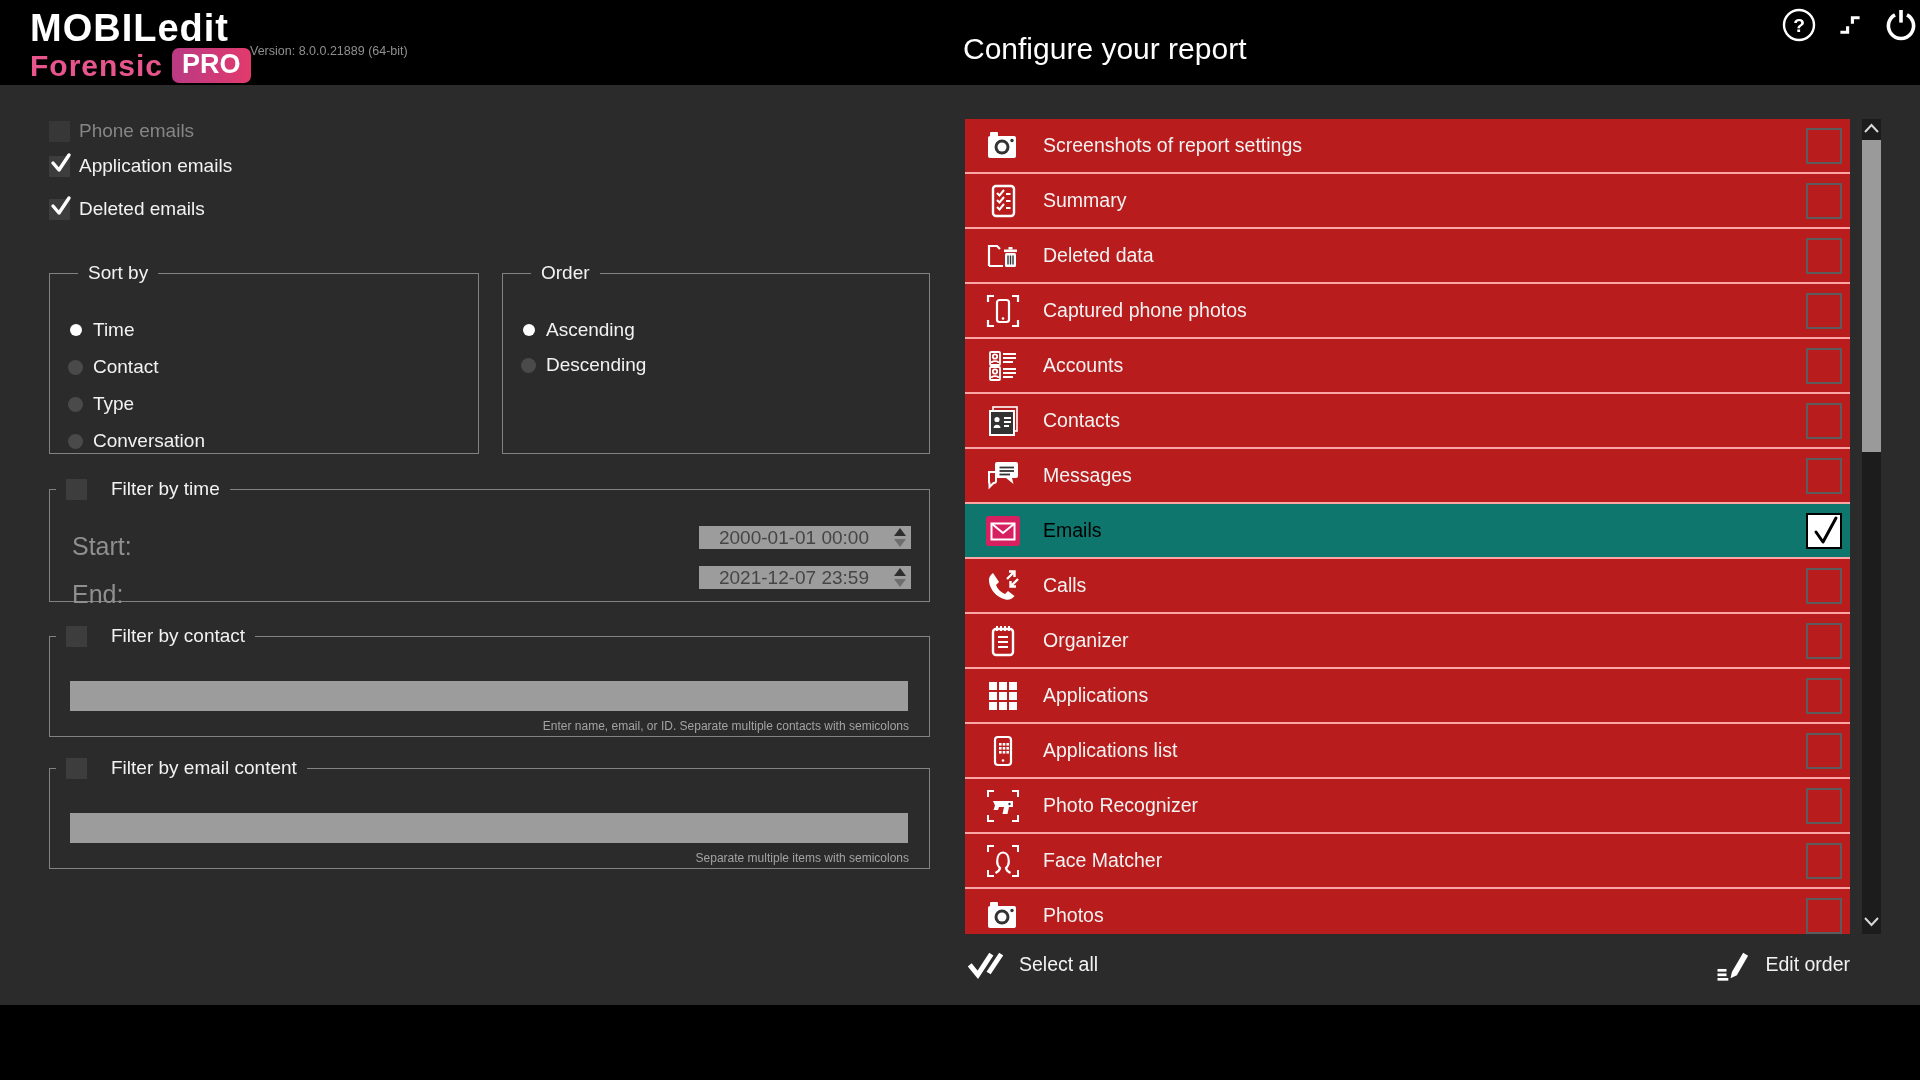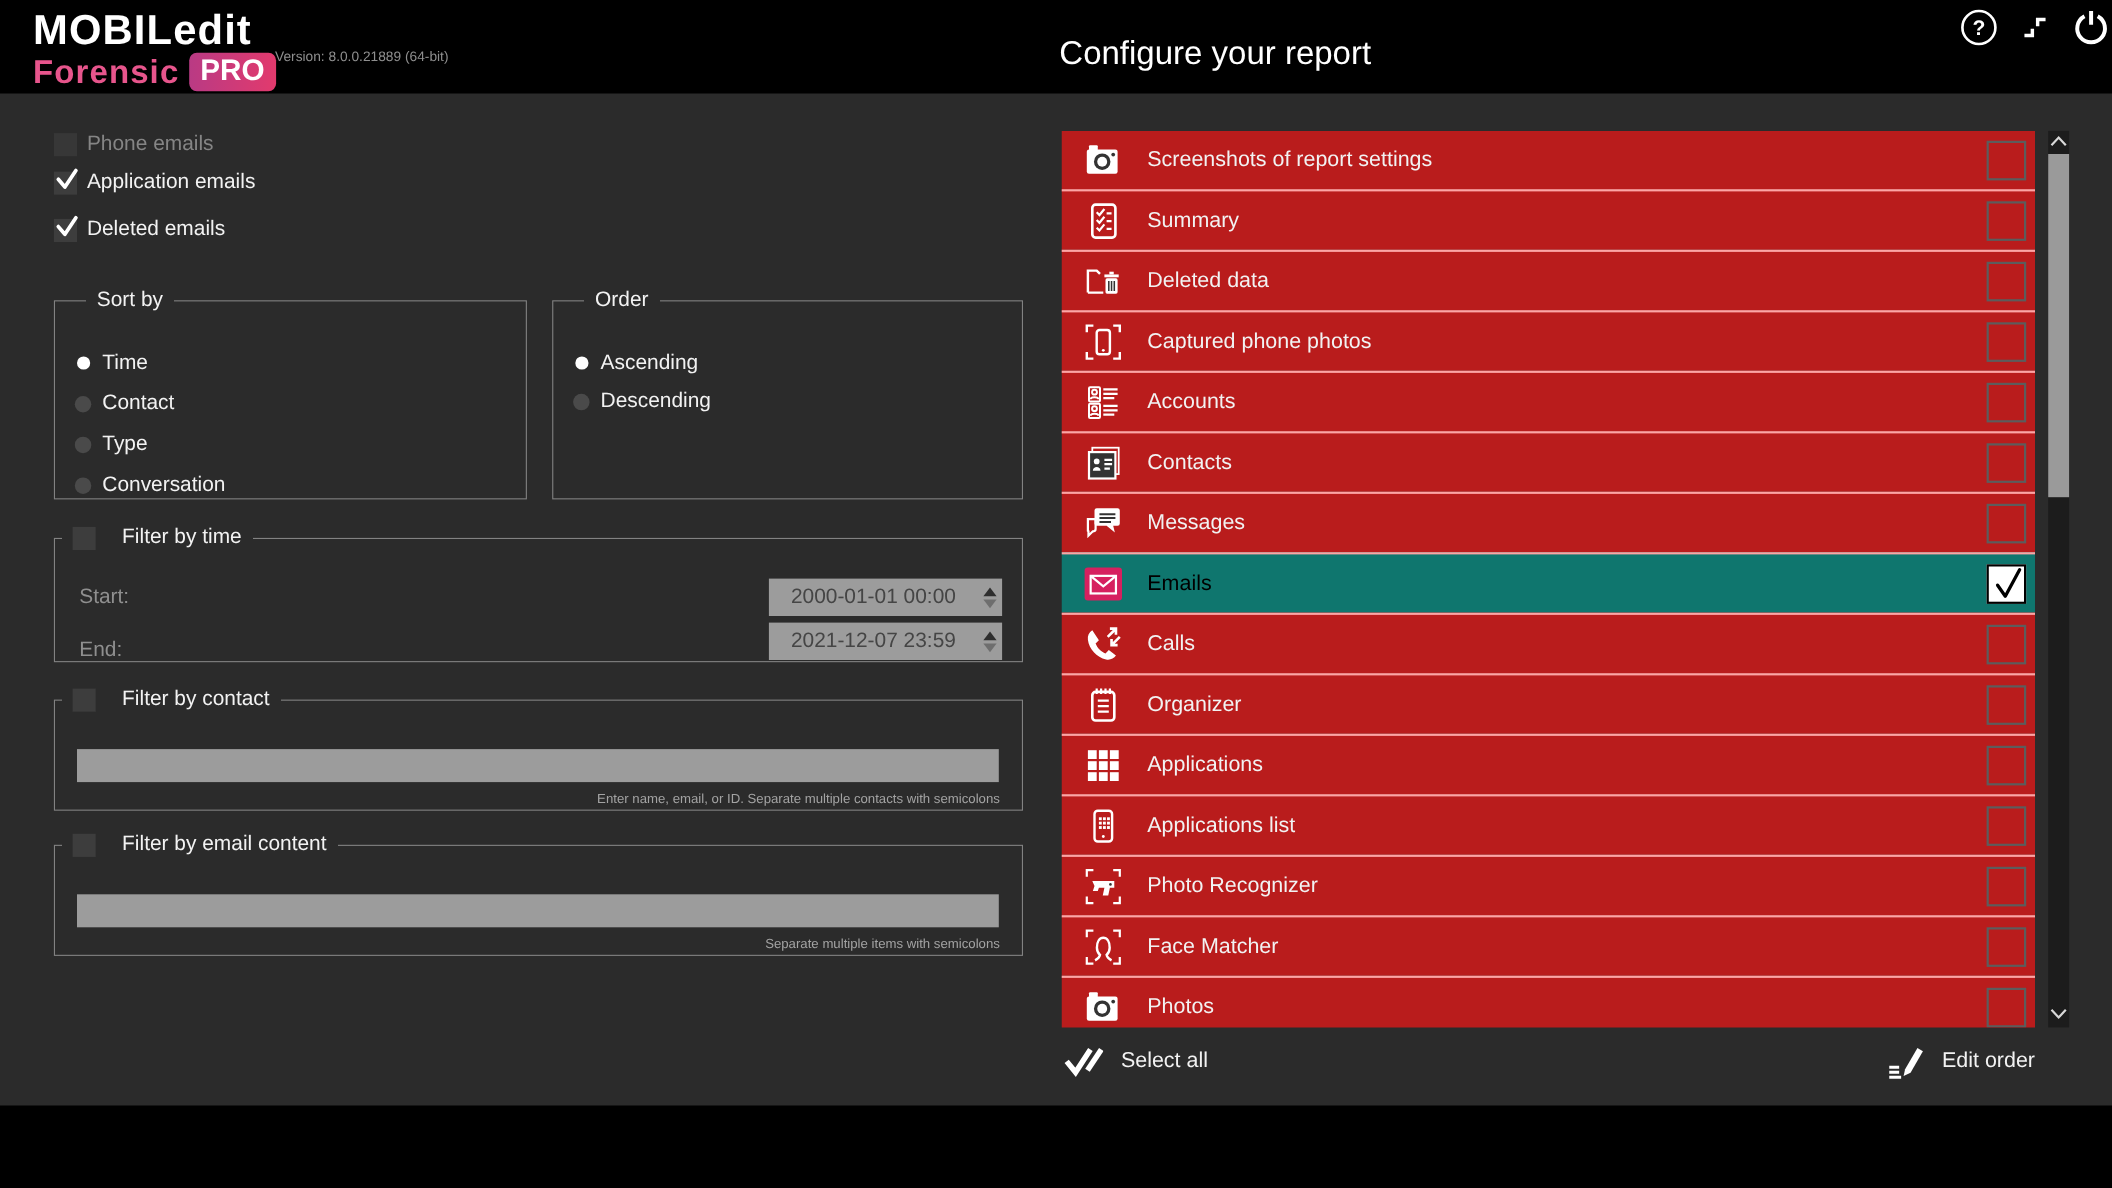--- a/index.html
+++ b/index.html
@@ -40,22 +40,22 @@
   .radio-dot { width:15px; height:15px; border-radius:50%; background:#4a4a4a; flex:0 0 15px; }
   .radio-row.selected .radio-dot { background:#fff; width:12px; height:12px; flex:0 0 12px; margin:0 1.5px; }
   .radio-label { margin-left:10px; font-size:19px; color:#f2f2f2; }
 
   #sort-group  { left:49px;  top:262px; width:430px; height:192px; }
   #order-group { left:502px; top:262px; width:428px; height:192px; }
   #filter-time-group    { left:49px; top:478px; width:881px; height:124px; }
   #filter-contact-group { left:49px; top:625px; width:881px; height:112px; }
   #filter-content-group { left:49px; top:757px; width:881px; height:112px; }
 
-  .ft-label { position:absolute; left:22px; font-size:19px; color:#8f8f8f; }
-  .date-field { position:absolute; right:18px; width:212px; height:34px; background:#9c9c9c;
+  .ft-label { position:absolute; left:22px; font-size:25px; color:#8f8f8f; }
+  .date-field { position:absolute; right:18px; width:212px; height:23px; background:#9c9c9c;
                 display:flex; align-items:center; }
   .date-value { flex:1; text-align:center; font-size:19px; color:#454545; }
   .spinner { width:22px; display:flex; flex-direction:column; align-items:center; justify-content:center; gap:3px; height:100%; cursor:pointer;}
   .spin-up   { width:0; height:0; border-left:6px solid transparent; border-right:6px solid transparent; border-bottom:8px solid #2e2e2e; }
   .spin-down { width:0; height:0; border-left:6px solid transparent; border-right:6px solid transparent; border-top:8px solid #6e6e6e; }
 
   .text-input { position:absolute; left:20px; right:21px; top:34px; height:30px; background:#9c9c9c;
                 border:none; outline:none; font-size:18px; color:#333; padding:0 8px; }
   .hint { position:absolute; right:20px; top:72px; font-size:12px; color:#a3a3a3; }
 

